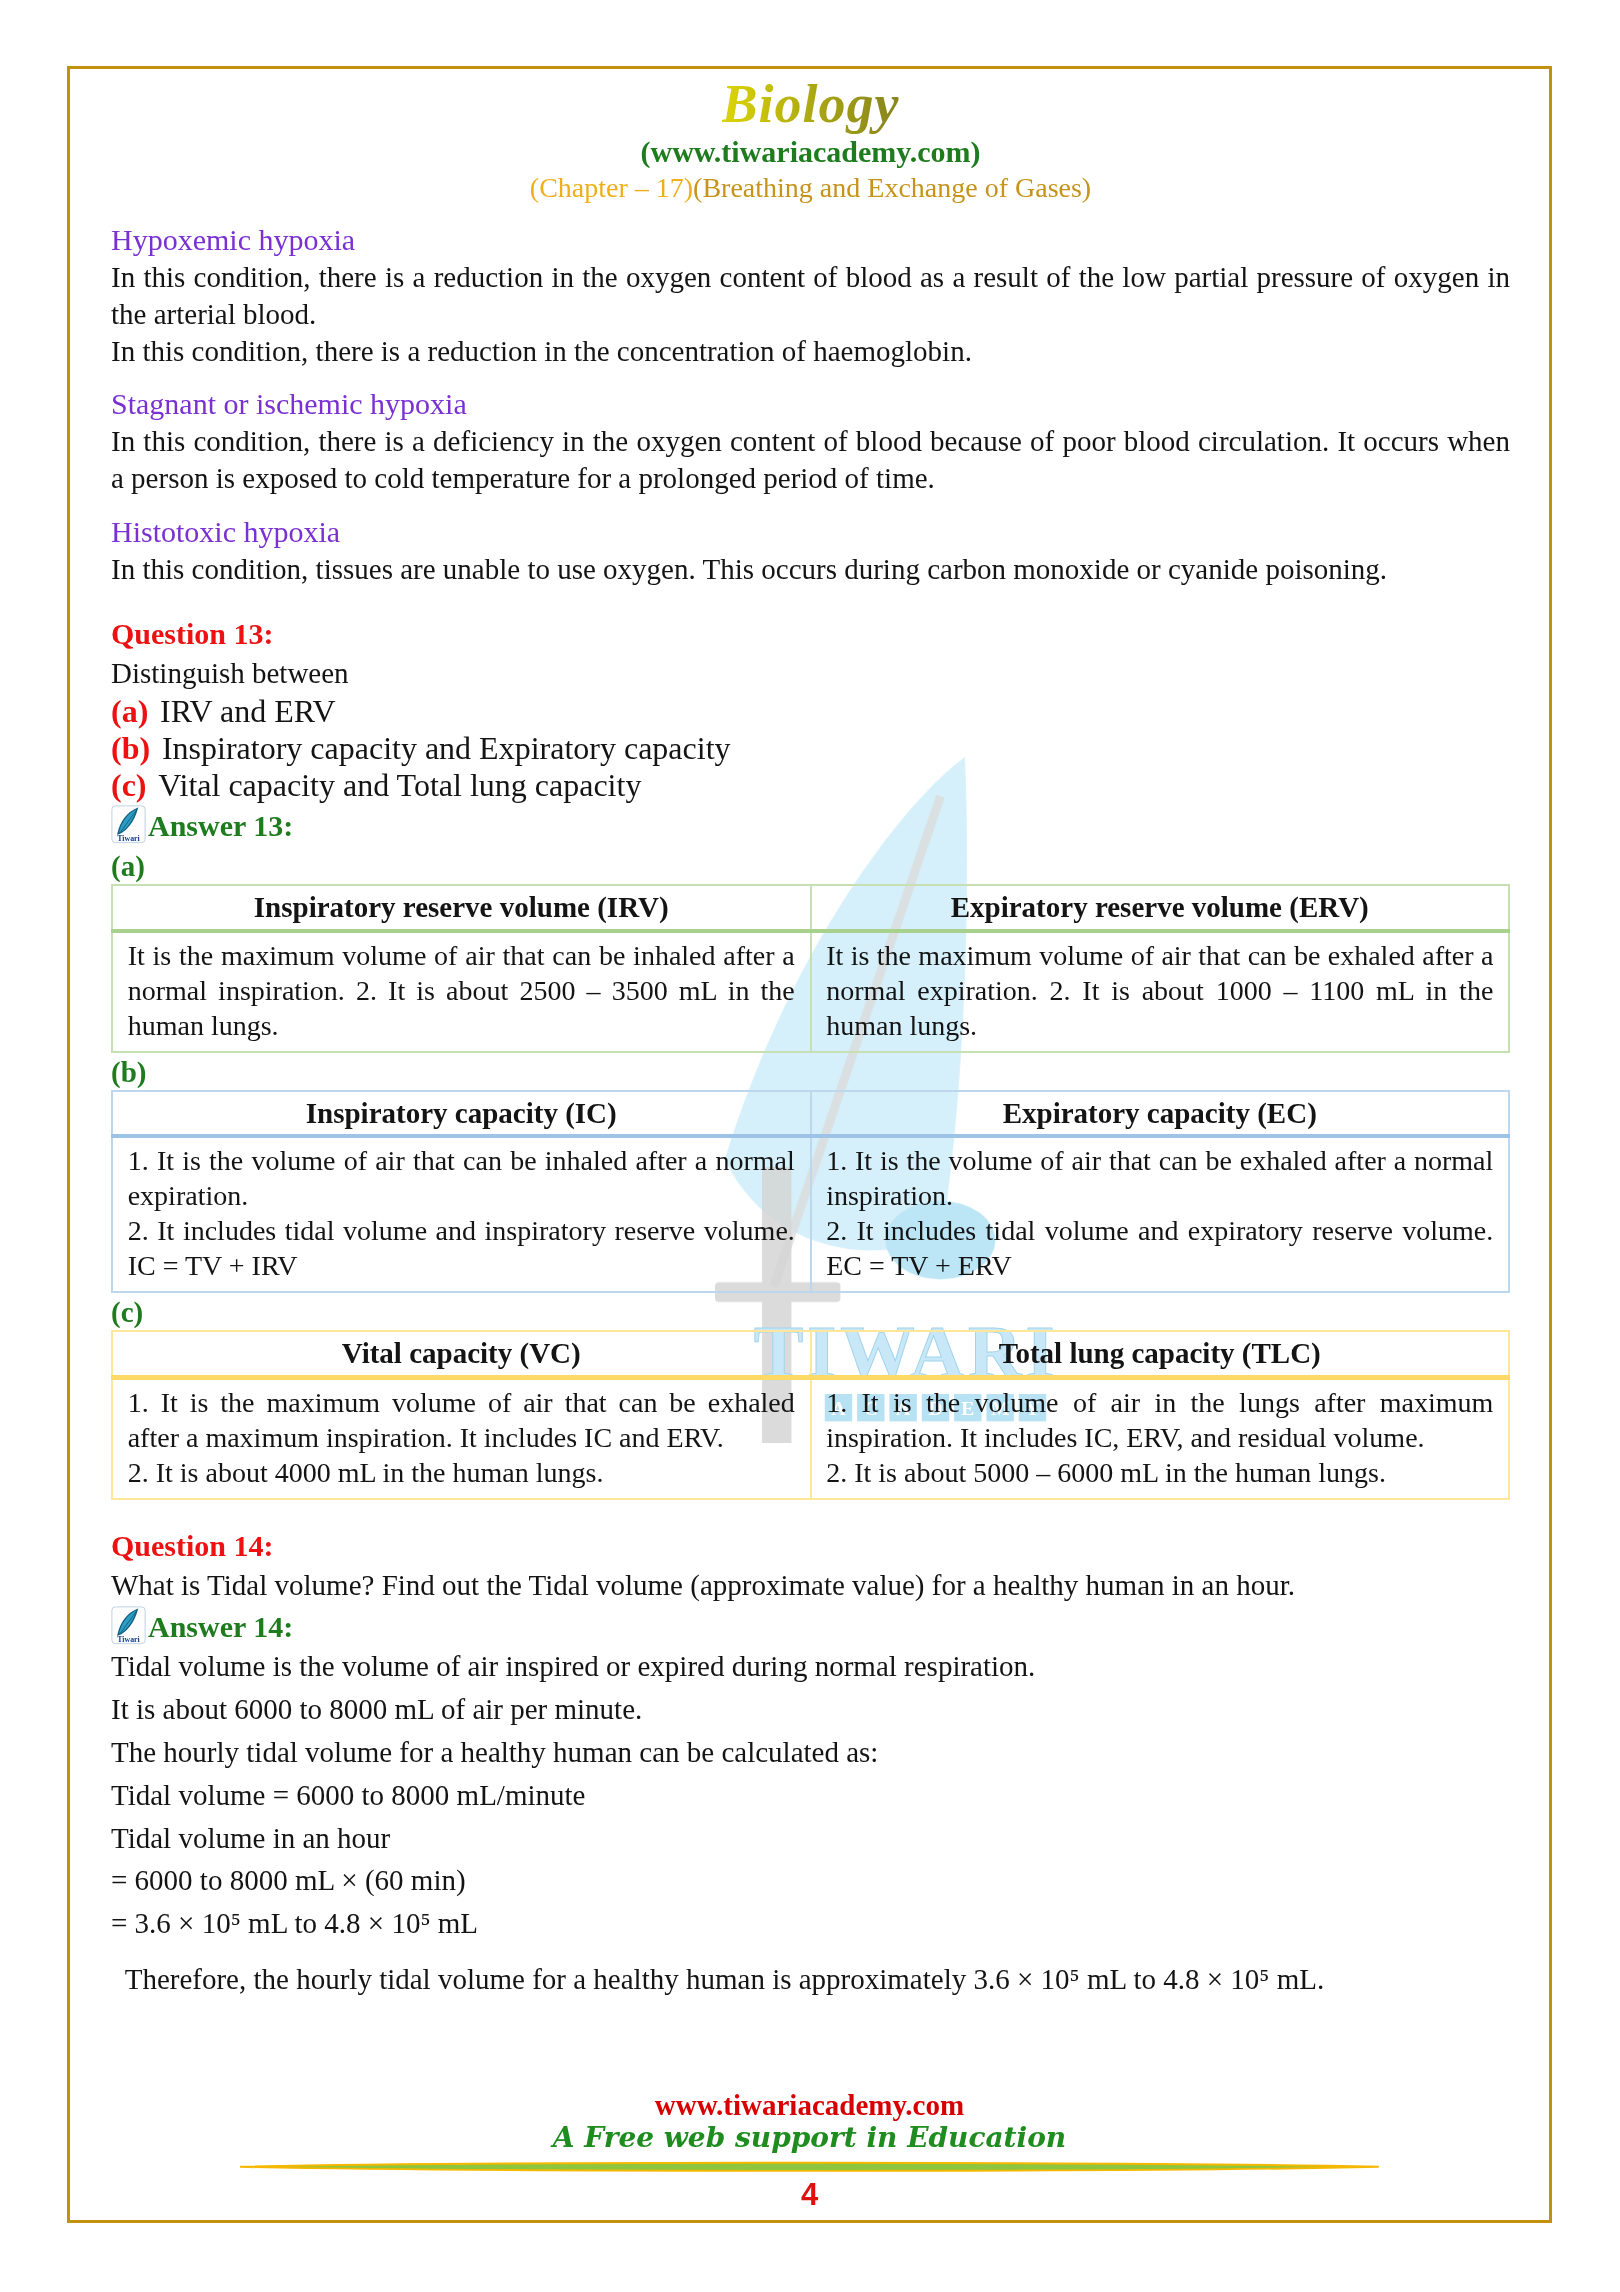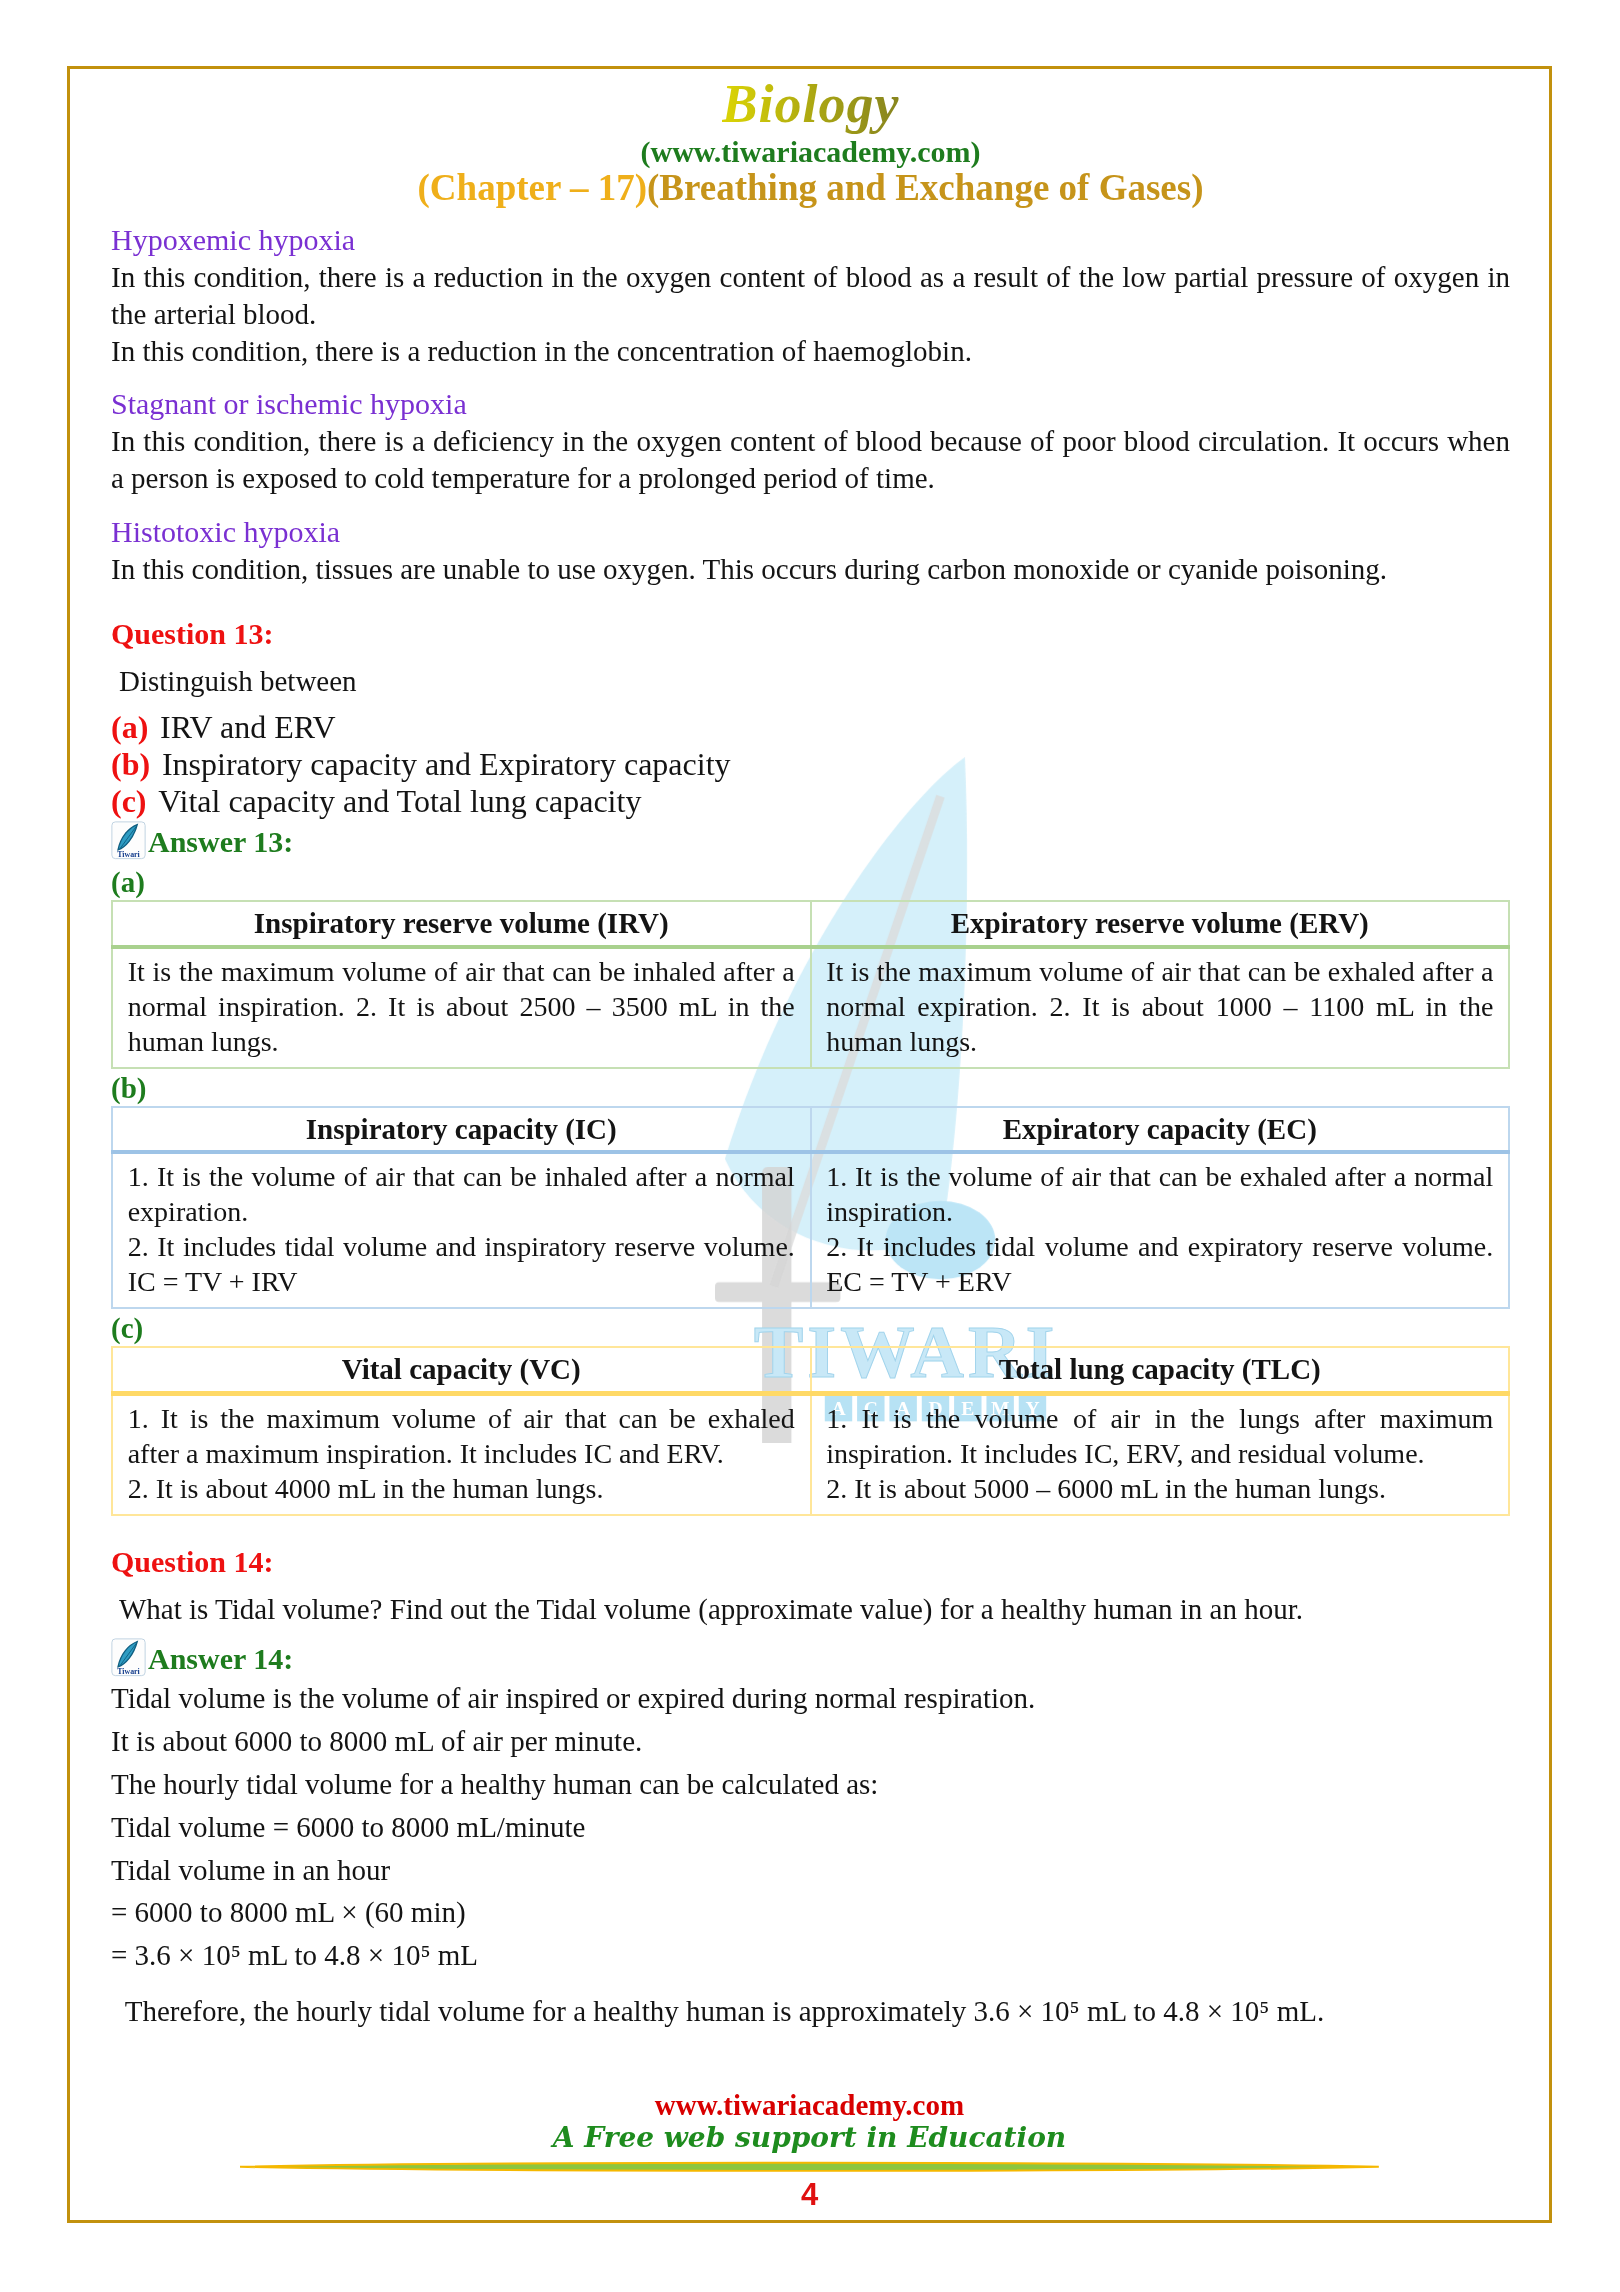--- a/index.html
+++ b/index.html
@@ -14,32 +14,32 @@
   .watermark{position:absolute;left:547px;top:600px;width:490px;height:774px;z-index:0;opacity:.92;}
   .content{position:relative;z-index:1;padding:5.9px 39px 0 41px;}
 
   
   .hdr{text-align:center;}
   .doc-title{display:inline-block;font-size:54px;line-height:59px;font-weight:bold;font-style:italic;color:#AFA90D;letter-spacing:1px;}
   @supports ((-webkit-background-clip: text)){
     .doc-title{background:linear-gradient(90deg,#D8D106 5%,#A8A413 55%,#8A871E 95%);-webkit-background-clip:text;color:transparent;}
   }
   .doc-site{font-size:30px;line-height:36px;font-weight:bold;color:#1E7C1E;}
-  .doc-chapter{font-size:37px;line-height:35px;font-weight:bold;}
+  .doc-chapter{font-size:28px;line-height:35px;font-weight:normal;}
   .chap-prefix{color:#EFAF1A;}
   .chap-title{color:#C6941A;}
   .doc-class{font-size:29px;line-height:35px;font-weight:bold;color:#A81CA8;}
 
   
   .sec-heading{margin:15.7px 0 1px 0;font-size:30px;line-height:37px;font-weight:normal;color:#7A30D2;}
   .sec-body{margin:0;font-size:29px;line-height:37px;text-align:justify;}
 
   
   .q-label{margin:25.5px 0 0 0;font-size:30px;line-height:41px;font-weight:bold;color:#EE1111;}
-  .q-intro,.q-text{margin:8px;font-size:29px;line-height:39px;}
+  .q-intro,.q-text{margin:0;font-size:29px;line-height:39px;}
   .q-item{font-size:32px;line-height:37px;}
   .q-marker{color:#EE1111;font-weight:bold;margin-right:11.8px;}
   .ans-row{display:flex;align-items:center;height:43px;}
   .ans-icon{display:inline-block;width:35px;height:41px;margin-right:2px;flex:0 0 auto;}
   .ans-label{font-size:30px;font-weight:bold;color:#1E7C1E;}
   .part-label{margin:3.9px 0 2px 0;font-size:29px;line-height:31px;font-weight:bold;color:#1E7C1E;}
 
   
   table.qt{width:100%;border-collapse:collapse;table-layout:fixed;background:transparent;border-radius:19px;}
   table.qt th{font-size:29px;line-height:33px;font-weight:bold;text-align:center;padding:4.9px 5.9px;}

